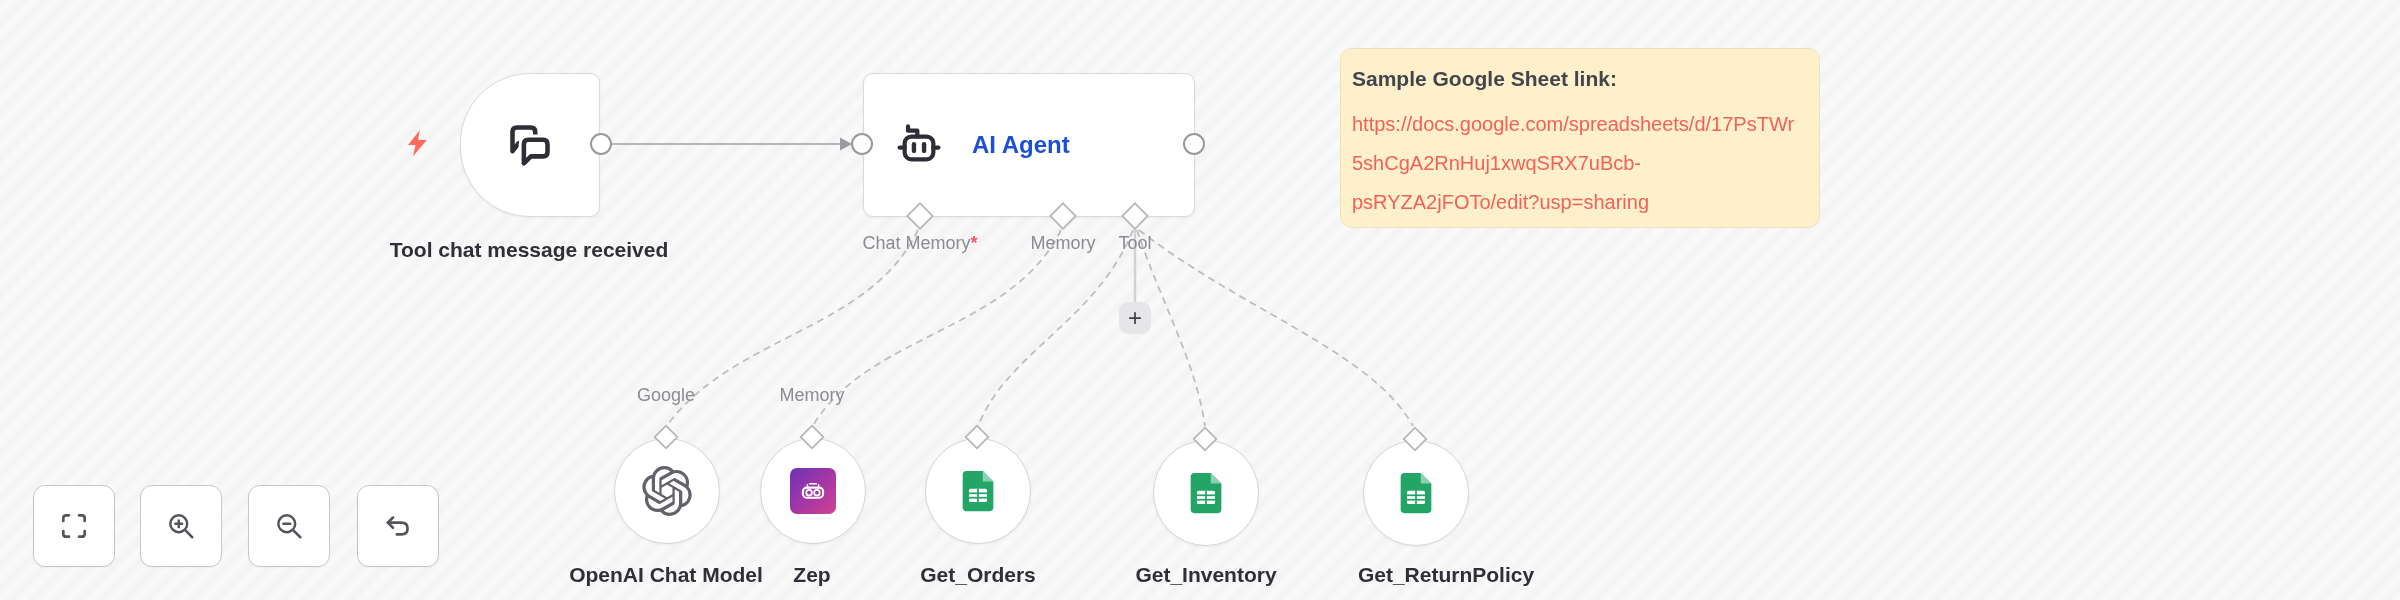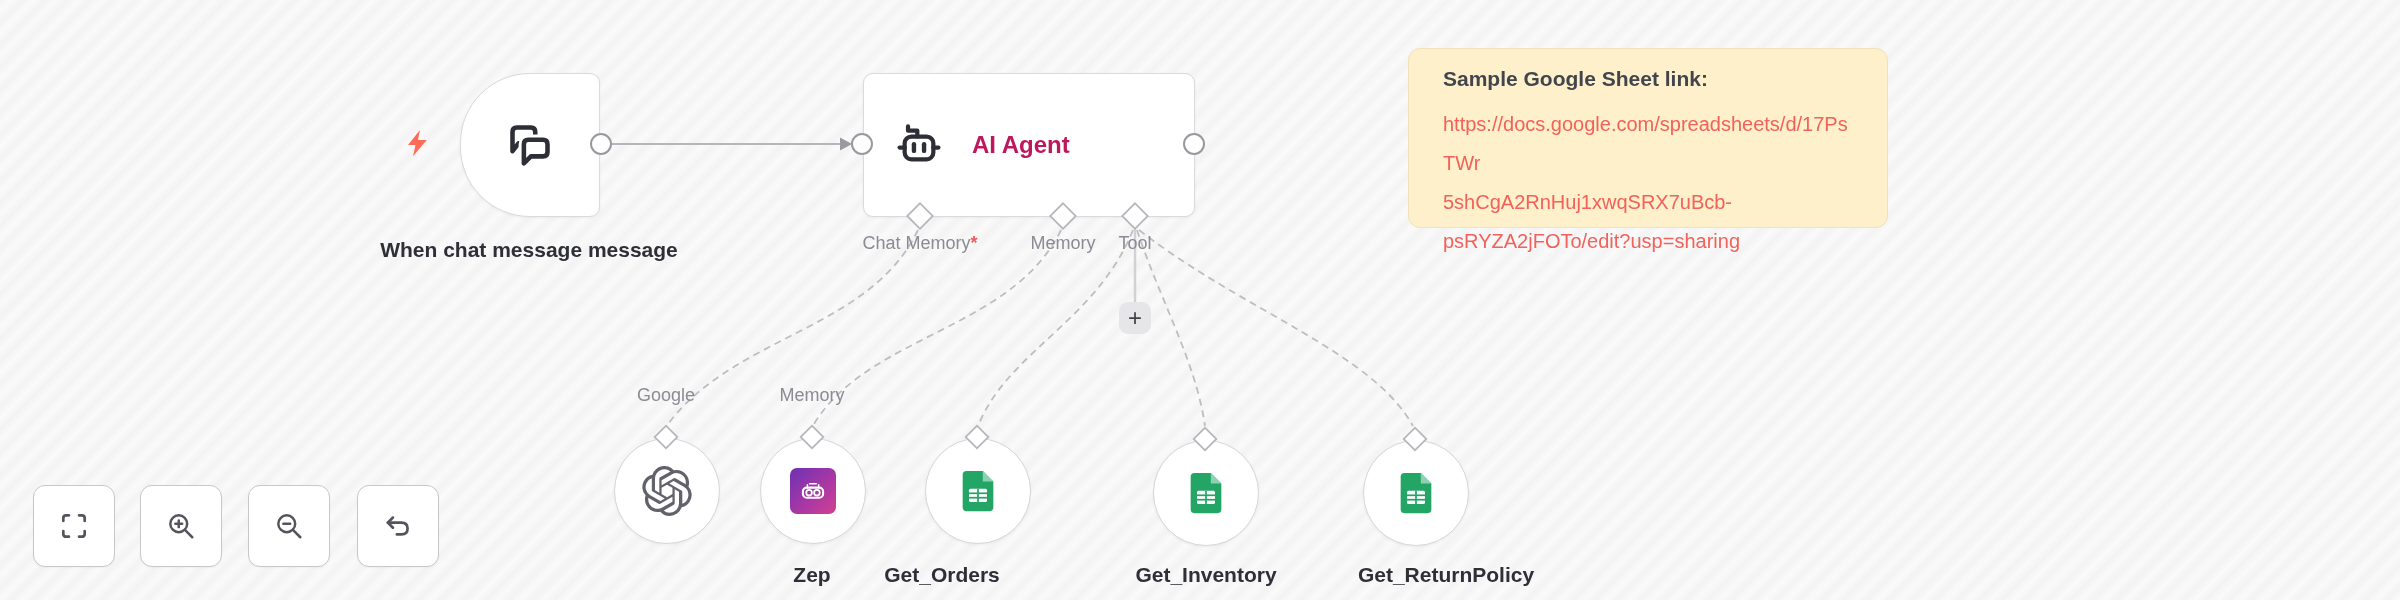--- a/index.html
+++ b/index.html
@@ -26,21 +26,21 @@
     font-size:18px;z-index:6;pointer-events:none;white-space:nowrap;
   }
   .required{color:#f45959;font-weight:700;}
   
   .trigger{left:460px;top:73px;width:138px;height:142px;border-radius:70px 10px 10px 70px;justify-content:center;}
   .trigger-label{left:369px;top:237px;width:320px;}
   .bolt{position:absolute;left:403px;top:128px;width:30px;height:30px;z-index:4;}
   
   .agent{left:863px;top:73px;width:330px;height:142px;border-radius:10px;}
   .agent .bot{margin-left:28px;}
-  .agent-title{margin-left:26px;font-size:24px;font-weight:700;color:#be185d;text-align:center;}
+  .agent-title{margin-left:26px;font-size:24px;font-weight:700;color:#1d4ed8;text-align:center;}
   .lbl-chatmodel{left:840px;top:233px;width:160px;}
   .lbl-memory{left:1013px;top:233px;width:100px;}
   .lbl-tool{left:1100px;top:233px;width:70px;}
   
   .plus-btn{
     position:absolute;left:1119px;top:302px;width:32px;height:32px;
     background:#e6e6e9;border-radius:9px;z-index:6;
     display:flex;align-items:center;justify-content:center;
     font-size:24px;font-weight:400;color:#3f3f45;line-height:1;
   }
@@ -52,33 +52,33 @@
   }
   .sn-openai{left:614px;top:438px;}
   .sn-zep{left:760px;top:438px;}
   .sn-orders{left:925px;top:438px;}
   .sn-inventory{left:1153px;top:440px;}
   .sn-return{left:1363px;top:440px;}
   .pl-model{left:586px;top:385px;width:160px;}
   .pl-zep-memory{left:732px;top:385px;width:160px;}
   .nl-openai{left:536px;top:562px;width:260px;}
   .nl-zep{left:682px;top:562px;width:260px;}
-  .nl-orders{left:812px;top:562px;width:260px;}
+  .nl-orders{left:848px;top:562px;width:260px;}
   .nl-inventory{left:1076px;top:562px;width:260px;}
   .nl-return{left:1316px;top:562px;width:260px;}
   .zep-badge{
     width:46px;height:46px;border-radius:7px;
     background:linear-gradient(135deg,#6d32b4 0%,#a837a4 55%,#d24190 100%);
     display:flex;align-items:center;justify-content:center;
   }
   
   .sticky{
-    position:absolute;left:1408px;top:48px;width:480px;height:180px;
+    position:absolute;left:1340px;top:48px;width:480px;height:180px;
     background:#fdf0cb;border:1px solid #f0e2ba;border-radius:12px;
-    box-sizing:border-box;padding:18px 34px;z-index:4;
+    box-sizing:border-box;padding:18px 11px;z-index:4;
   }
   .sticky h3{margin:0 0 14px 0;font-size:21px;color:#42454c;font-weight:700;}
   .sticky .link{font-size:20px;line-height:39px;color:#f2615a;word-break:break-all;}
   
   .toolbar-btn{
     position:absolute;top:485px;width:82px;height:82px;background:#fff;
     border:1.5px solid #c7c7cc;border-radius:12px;box-sizing:border-box;
     display:flex;align-items:center;justify-content:center;
     box-shadow:0 1px 2px rgba(0,0,0,.04);z-index:6;
   }
@@ -95,21 +95,21 @@
     <polygon points="13.5,1.5 4,13.5 10,13.5 8,22.5 19,9.5 12,9.5" fill="#ff6b59"></polygon>
   </svg>
 
   <div class="node trigger">
     <svg width="56" height="56" viewBox="0 0 32 32">
       <path d="M6,19.5 V8.5 Q6,6 8.5,6 H16.5 Q19,6 19,8.5 V12.5 Q19,15 16.5,15 H9.5 Z" fill="none" stroke="#2e2f36" stroke-width="2.6" stroke-linejoin="round"></path>
       <path d="M12.5,26.5 V15.5 Q12.5,13 15,13 H23.5 Q26,13 26,15.5 V20 Q26,22.5 23.5,22.5 H16.5 Z" fill="#ffffff" stroke="#ffffff" stroke-width="6" stroke-linejoin="round"></path>
       <path d="M12.5,26.5 V15.5 Q12.5,13 15,13 H23.5 Q26,13 26,15.5 V20 Q26,22.5 23.5,22.5 H16.5 Z" fill="#ffffff" stroke="#2e2f36" stroke-width="2.6" stroke-linejoin="round"></path>
     </svg>
   </div>
-  <div class="node-label trigger-label">When chat message message</div>
+  <div class="node-label trigger-label">Tool chat message received</div>
 
   <div class="node agent">
     <svg class="bot" width="54" height="54" viewBox="0 0 32 32">
       <rect x="7.5" y="11" width="17" height="13.5" rx="4" fill="none" stroke="#2e2f36" stroke-width="2.5"></rect>
       <line x1="13" y1="15.5" x2="13" y2="19.5" stroke="#2e2f36" stroke-width="2.6" stroke-linecap="round"></line>
       <line x1="19" y1="15.5" x2="19" y2="19.5" stroke="#2e2f36" stroke-width="2.6" stroke-linecap="round"></line>
       <path d="M15,11 V7.5 H9.5 V5" fill="none" stroke="#2e2f36" stroke-width="2.5" stroke-linecap="round" stroke-linejoin="round"></path>
       <line x1="4.5" y1="17.5" x2="7.5" y2="17.5" stroke="#2e2f36" stroke-width="2.5" stroke-linecap="round"></line>
       <line x1="24.5" y1="17.5" x2="27.5" y2="17.5" stroke="#2e2f36" stroke-width="2.5" stroke-linecap="round"></line>
     </svg>
@@ -164,20 +164,21 @@
       <rect x="7.3" y="10.8" width="9.4" height="7" rx="0.8" fill="#ffffff"></rect>
       <line x1="7.3" y1="13.2" x2="16.7" y2="13.2" stroke="#23a566" stroke-width="0.9"></line>
       <line x1="7.3" y1="15.5" x2="16.7" y2="15.5" stroke="#23a566" stroke-width="0.9"></line>
       <line x1="12" y1="10.8" x2="12" y2="17.8" stroke="#23a566" stroke-width="0.9"></line>
     </svg>
   </div>
 
   <div class="port-label pl-model">Google</div>
   <div class="port-label pl-zep-memory">Memory</div>
 
+  <div class="node-label nl-openai">OpenAI Chat Model</div>
   <div class="node-label nl-zep">Zep</div>
   <div class="node-label nl-orders">Get_Orders</div>
   <div class="node-label nl-inventory">Get_Inventory</div>
   <div class="node-label nl-return">Get_ReturnPolicy</div>
 
   <div class="sticky">
     <h3>Sample Google Sheet link:</h3>
     <div class="link">
       <div>https://docs.google.com/spreadsheets/d/17PsTWr</div>
       <div>5shCgA2RnHuj1xwqSRX7uBcb-</div>

